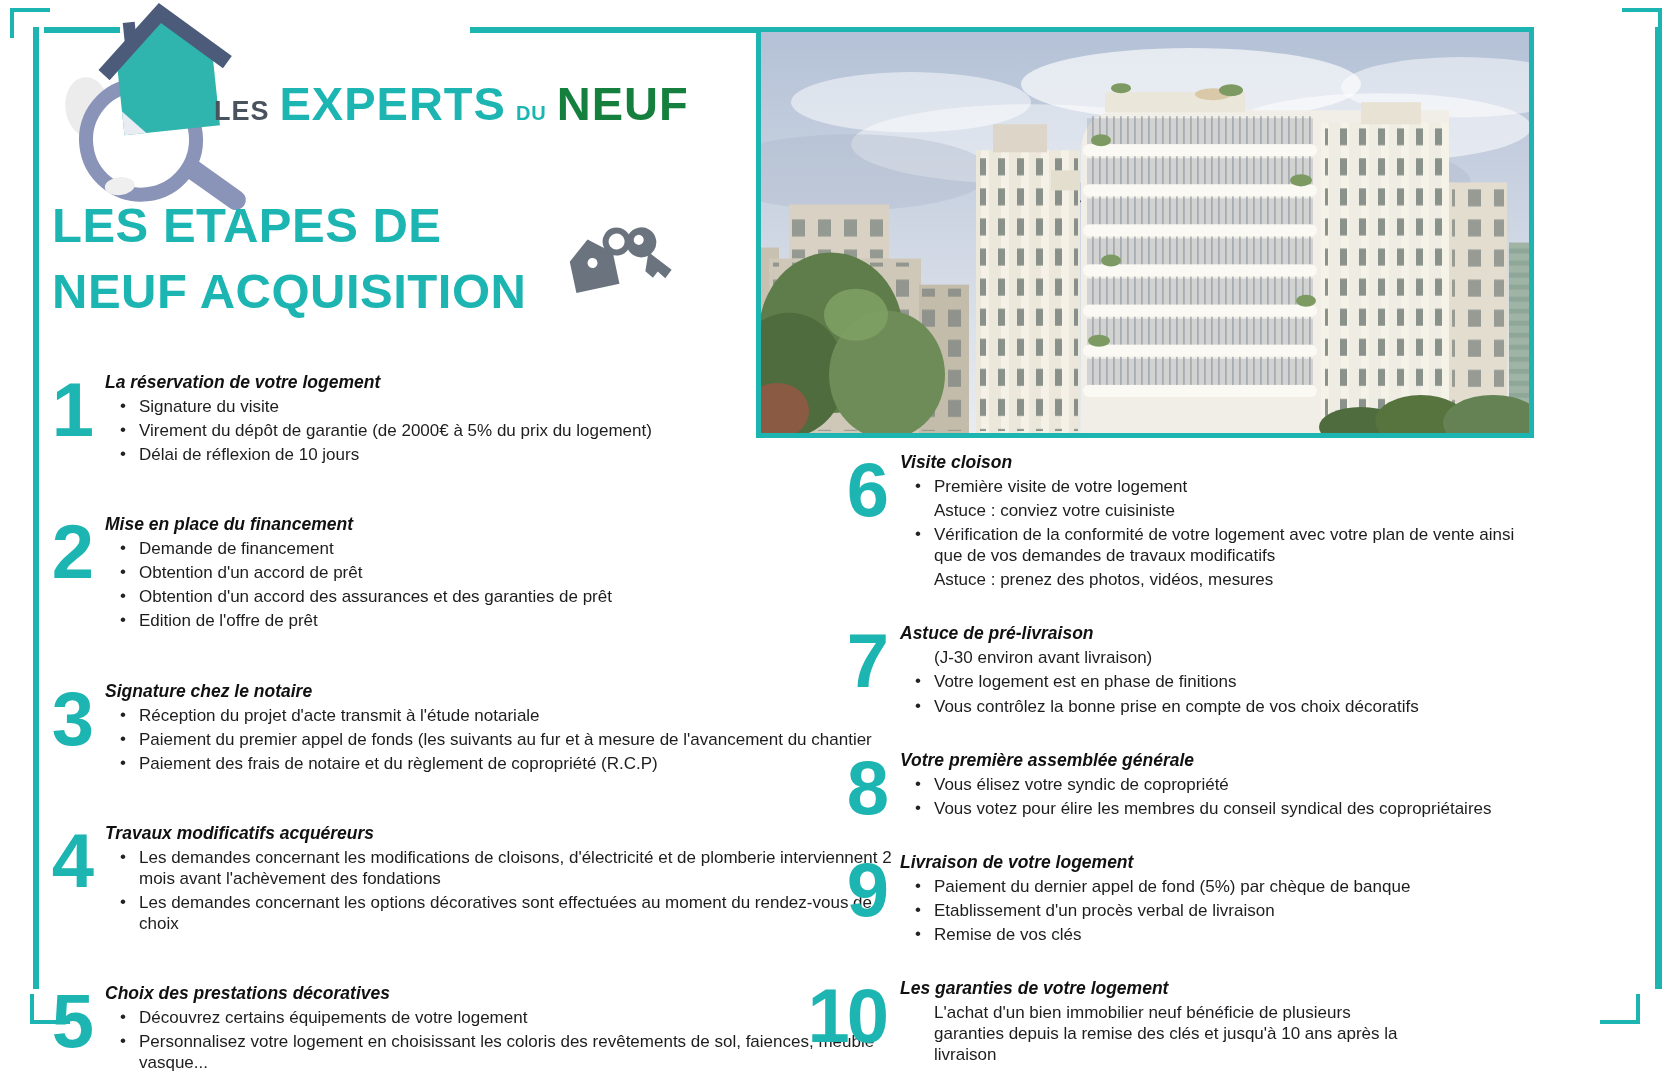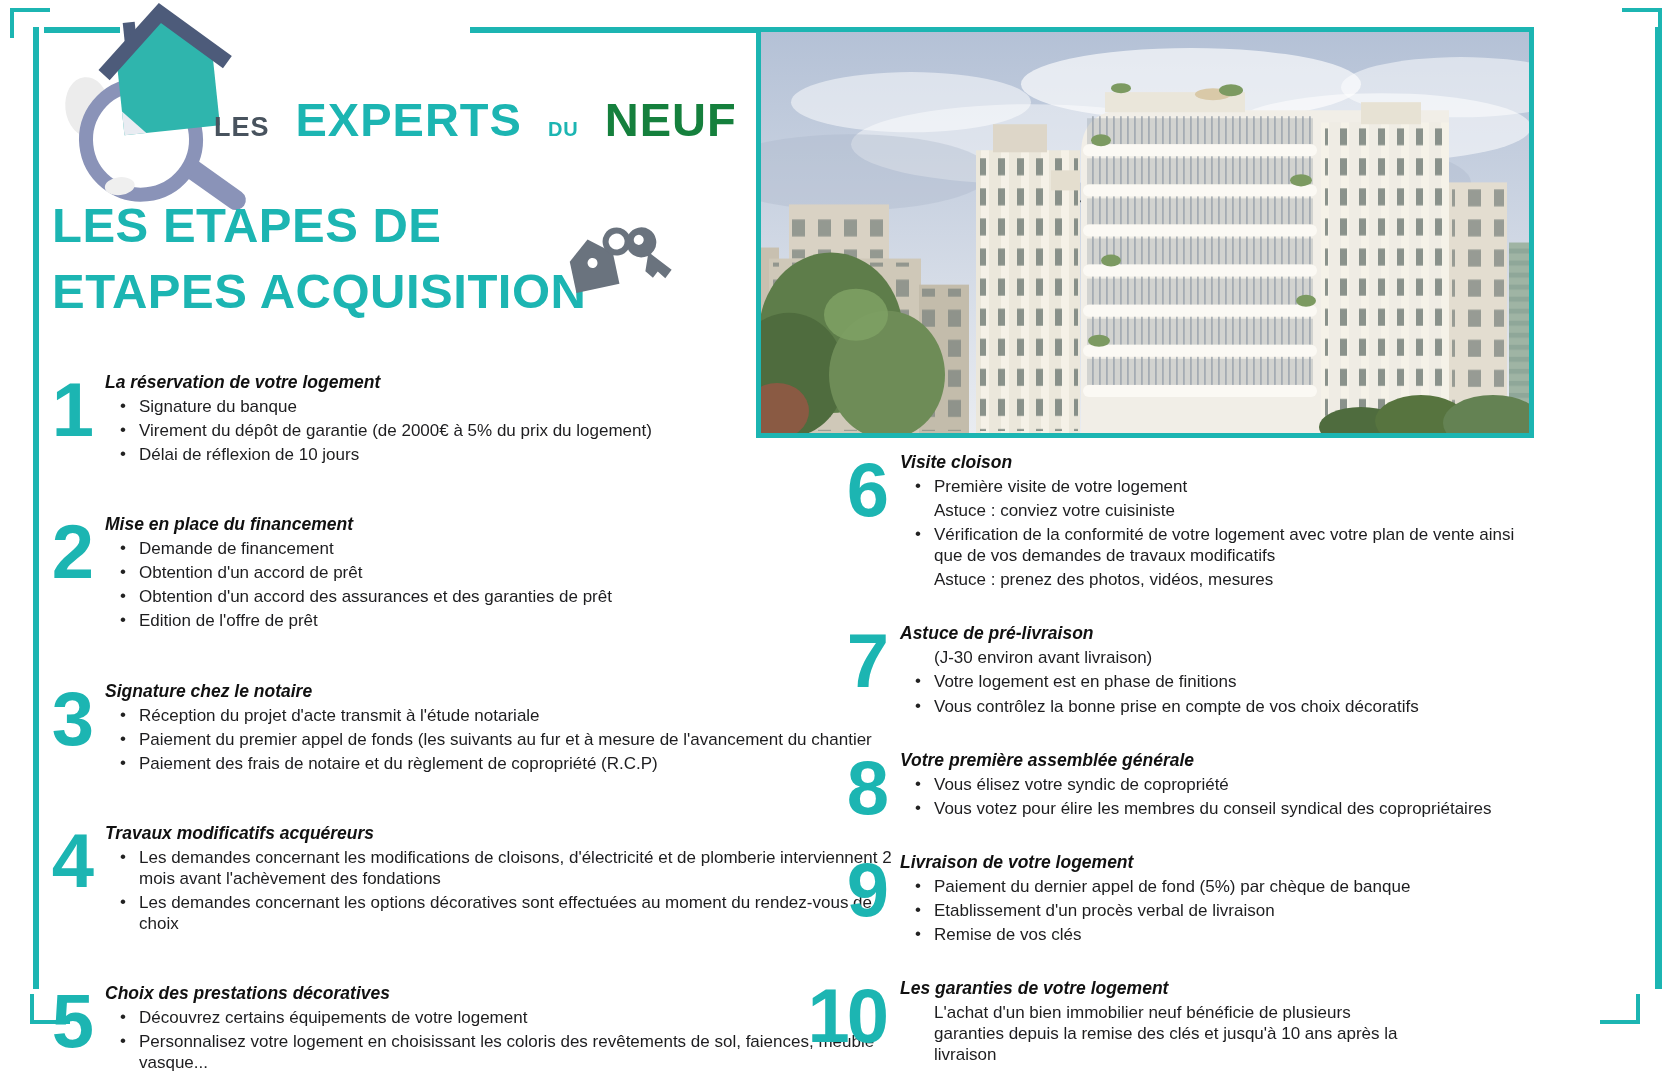--- a/index.html
+++ b/index.html
@@ -14,21 +14,21 @@
   .line-left{left:33px;top:27px;width:6px;height:962px;}
   .line-right{left:1655px;top:27px;width:7px;height:962px;}
   .bracket{position:absolute;width:36px;height:26px;border:0 solid var(--accent,#1cb5b2);}
   .br-tl{left:10px;top:8px;border-left-width:4px;border-top-width:4px;}
   .br-tr{left:1622px;top:8px;border-right-width:4px;border-top-width:4px;}
   .br-bl{left:30px;top:994px;border-left-width:4px;border-bottom-width:4px;}
   .br-br{left:1600px;top:994px;border-right-width:4px;border-bottom-width:4px;}
 
   
   .logo-mark{position:absolute;left:50px;top:0px;}
-  .logo-text{position:absolute;left:214px;top:92px;display:flex;align-items:baseline;gap:26px;white-space:nowrap;}
+  .logo-text{position:absolute;left:214px;top:76px;display:flex;align-items:baseline;gap:10px;white-space:nowrap;}
   .lt-les{font-size:27px;font-weight:700;color:#48535e;letter-spacing:1px;}
   .lt-experts{font-size:47px;font-weight:700;color:var(--accent,#1cb5b2);letter-spacing:1px;}
   .lt-du{font-size:20px;font-weight:700;color:var(--accent,#1cb5b2);letter-spacing:1px;}
   .lt-neuf{font-size:47px;font-weight:800;color:#15803d;letter-spacing:1px;}
 
   
   .title{position:absolute;left:52px;top:193px;margin:0;font-size:49px;line-height:1.34;
          font-weight:700;color:var(--accent,#1cb5b2);letter-spacing:.5px;}
   .keys{position:absolute;left:556px;top:218px;}
 
@@ -83,21 +83,21 @@
   </svg>
   <div class="logo-text">
     <span class="lt-les">LES</span>
     <span class="lt-experts">EXPERTS</span>
     <span class="lt-du">DU</span>
     <span class="lt-neuf">NEUF</span>
   </div>
 
   <h1 class="title">
     <span>LES ETAPES DE</span><br>
-    <span>ETAPES ACQUISITION</span>
+    <span>NEUF ACQUISITION</span>
   </h1>
 
   <svg class="keys" width="120" height="86" viewBox="0 0 120 86">
     <g fill="#6a737e" transform="rotate(-12 60 40)">
       <path d="M14 34 L36 16 L58 34 V66 H14 Z"></path>
       <circle cx="36" cy="40" r="5" fill="#ffffff"></circle>
       <circle cx="64" cy="24" r="11" fill="none" stroke="#6a737e" stroke-width="6"></circle>
       <circle cx="88" cy="30" r="15"></circle>
       <circle cx="86" cy="27" r="5" fill="#ffffff"></circle>
       <path d="M93 41 L112 63 L104 70 L98 62 L92 67 L86 59 Z"></path>
@@ -238,21 +238,21 @@
       <ellipse cx="732" cy="390" rx="50" ry="28" fill="#648253"></ellipse>
     </svg>
   </figure>
 
   <div class="col col-left" id="col-left">
       <div class="step">
     <div class="step-number">1</div>
     <div class="step-body">
       <div class="step-heading">La réservation de votre logement</div>
       <ul class="step-items">
-            <li class="li-bullet"><span>Signature du banque</span></li>
+            <li class="li-bullet"><span>Signature du visite</span></li>
             <li class="li-bullet"><span>Virement du dépôt de garantie (de 2000€ à 5% du prix du logement)</span></li>
             <li class="li-bullet"><span>Délai de réflexion de 10 jours</span></li>
           </ul>
     </div>
   </div>
       <div class="step">
     <div class="step-number">2</div>
     <div class="step-body">
       <div class="step-heading">Mise en place du financement</div>
       <ul class="step-items">

